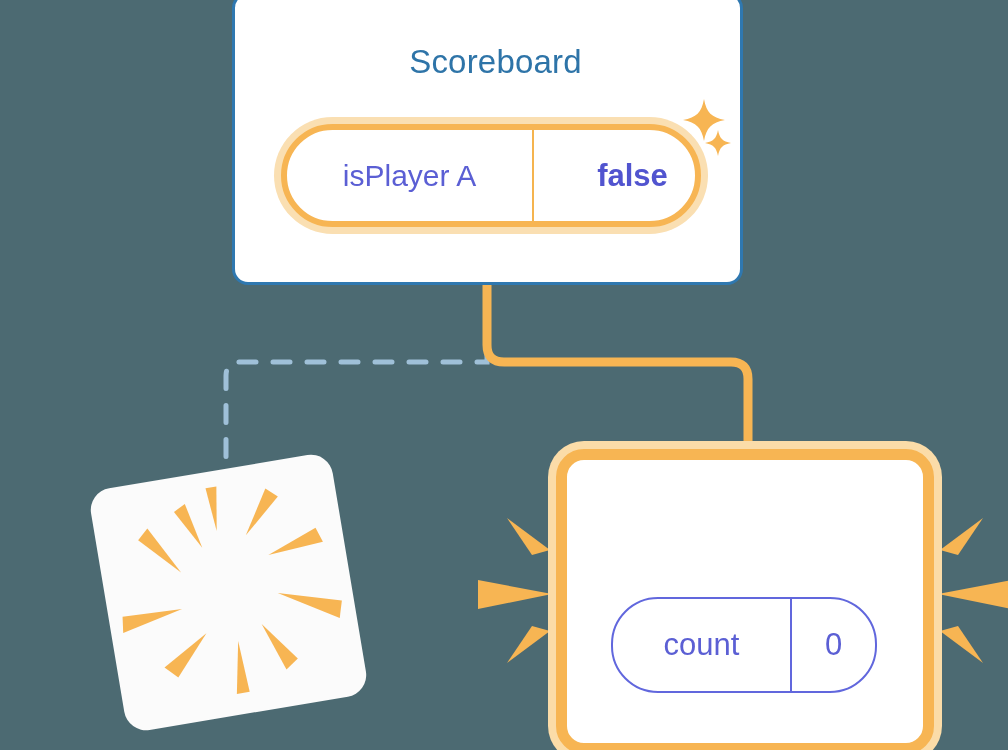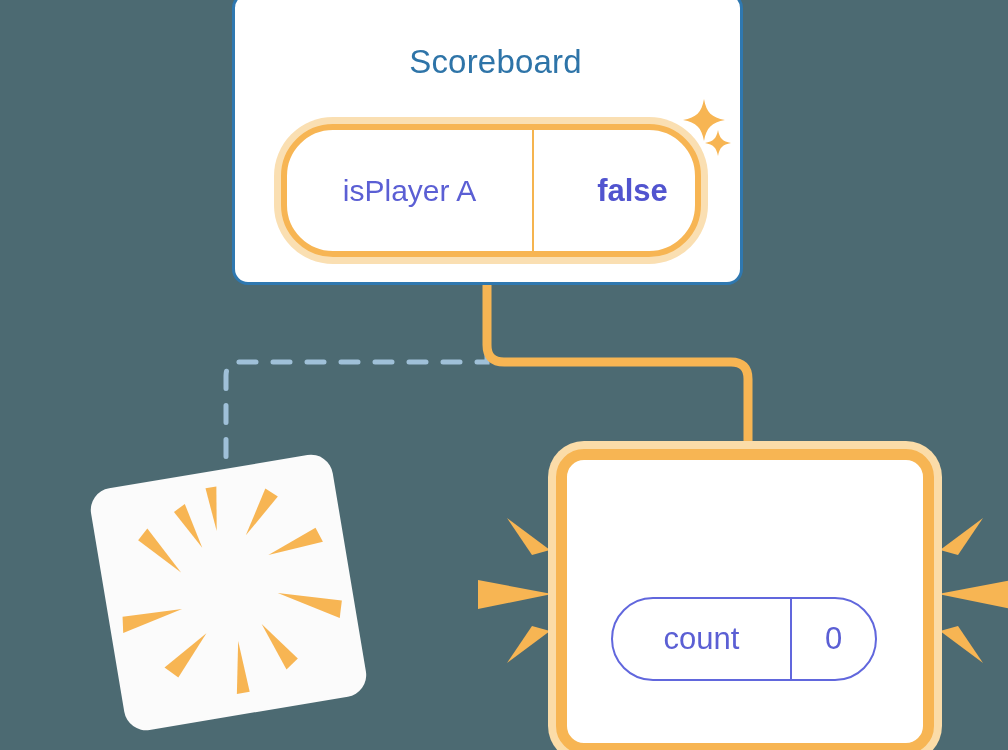--- a/index.html
+++ b/index.html
@@ -50,21 +50,21 @@
     letter-spacing: 0.2px;
     color: #2e74a8;
   }
 
   
   .pill-orange {
     position: absolute;
     left: 46px;
     top: 129px;
     width: 420px;
-    height: 133px;
+    height: 103px;
     border: 6px solid #f7b553;
     border-radius: 52px;
     background: #ffffff;
     box-sizing: border-box;
     box-shadow: 0 0 0 7px #fadfb2;
     display: flex;
     align-items: stretch;
     overflow: hidden;
   }
   .pill-orange .pill-key {
@@ -110,21 +110,21 @@
   }
   .card-counter .card-title-blue {
     top: 64px;
     font-size: 33px;
   }
   .pill-indigo {
     position: absolute;
     left: 44px;
     top: 137px;
     width: 266px;
-    height: 84px;
+    height: 96px;
     border: 2px solid #6167dd;
     border-radius: 47px;
     background: #ffffff;
     box-sizing: border-box;
     display: flex;
     align-items: stretch;
     overflow: hidden;
   }
   .pill-indigo .pill-key {
     flex: 0 0 177px;

